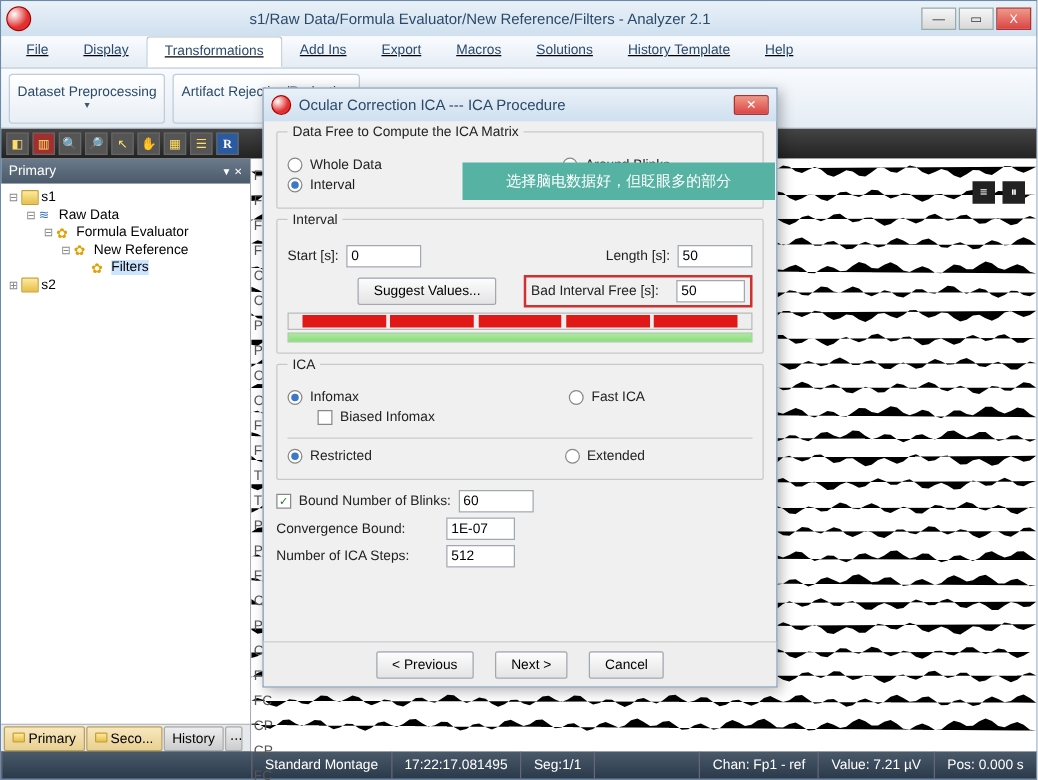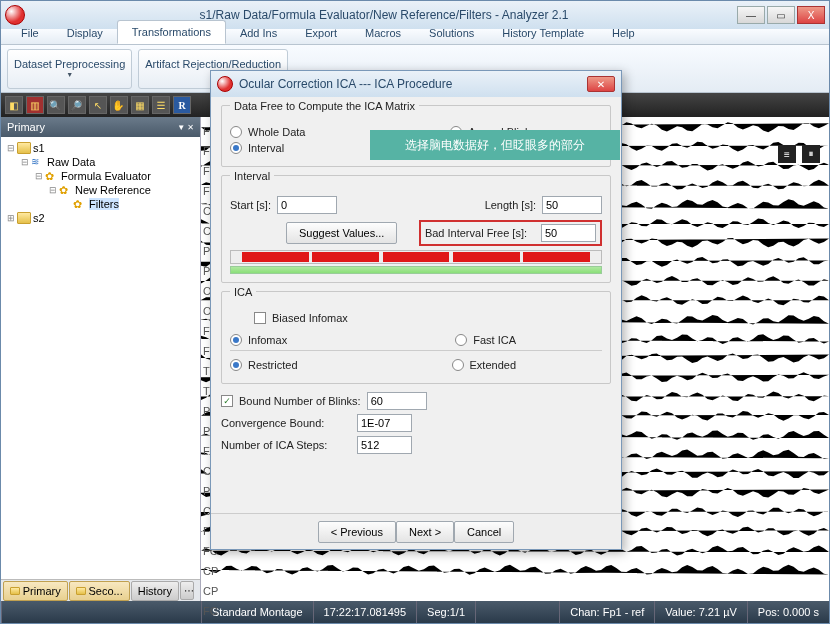--- a/index.html
+++ b/index.html
@@ -4,21 +4,21 @@
 <style>
 * { box-sizing: border-box; margin: 0; padding: 0; font-family: "Segoe UI", Tahoma, sans-serif; font-size: 11px; }
 body { background: #e8e8e8; width: 830px; height: 624px; overflow: hidden; position: relative; }
 .window { width: 830px; height: 624px; border: 1px solid #6b8aab; background: #f0f0f0; display: flex; flex-direction: column; }
 .titlebar { height: 28px; background: linear-gradient(#eaf1f8,#cfe0ef); display: flex; align-items: center; padding: 0 4px; }
 .titlebar .logo { width: 20px; height: 20px; border-radius: 10px; background: radial-gradient(circle at 30% 30%, #fff, #e03030 60%); border:1px solid #a00; margin-right:6px;}
 .titlebar .title { flex:1; text-align:center; color:#2a4a6a; font-size:12px;}
 .winbtns { display:flex; gap:2px;}
 .winbtn { width:28px; height:18px; background:linear-gradient(#f6f6f6,#d8d8d8); border:1px solid #9aa; display:flex; align-items:center; justify-content:center; font-size:10px; color:#333;}
 .winbtn.close { background:linear-gradient(#e98,#d44); color:#fff; border-color:#a33;}
-.menubar { height:16px; background:linear-gradient(#fafcff,#e4ecf4); display:flex; align-items:flex-end; padding:0 6px; border-bottom:1px solid #b8c4d0;}
+.menubar { height:26px; background:linear-gradient(#fafcff,#e4ecf4); display:flex; padding:0 6px; border-bottom:1px solid #b8c4d0;text-decoration:underline;}
 .menuitem { padding:5px 14px 5px; color:#2a4a6a; cursor:pointer;}
 .menuitem.active { background:#fff; border:1px solid #b8c4d0; border-bottom:1px solid #fff; border-radius:3px 3px 0 0;}
 .ribbon { height:48px; background:linear-gradient(#f8fbff,#e4ecf4); display:flex; align-items:center; padding:2px 6px; gap:6px; border-bottom:1px solid #b8c4d0;}
 .ribbtn { height:40px; min-width:70px; background:linear-gradient(#fff,#e8eef5); border:1px solid #c0ccd7; border-radius:3px; display:flex; flex-direction:column; align-items:center; justify-content:center; text-align:center; color:#2a4a6a; padding:2px 6px; position:relative; line-height:1.1;}
 .ribbtn .drop { font-size:7px; margin-top:1px; color:#456;}
 .toolbar { height:24px; background:linear-gradient(#444,#222); display:flex; align-items:center; padding:0 4px; gap:3px;}
 .toolbtn { width:18px; height:18px; background:#555; border:1px solid #666; display:flex; align-items:center; justify-content:center; font-size:10px; color:#fd6;}
 .toolbtn.r { background:#2a5aa0; color:#fff; font-weight:bold; font-family:serif;}
 .content { flex:1; display:flex; background:#fff; min-height:0;}
 .sidebar { width:200px; border-right:1px solid #aab; display:flex; flex-direction:column;}
@@ -48,21 +48,21 @@
 .radio { width:12px; height:12px; border:1px solid #888; border-radius:6px; display:inline-flex; align-items:center; justify-content:center; background:#fff;}
 .radio.checked::after { content:""; width:6px; height:6px; background:#3a78c8; border-radius:3px;}
 .check { width:12px; height:12px; border:1px solid #888; background:#fff; display:inline-flex; align-items:center; justify-content:center; font-size:9px; color:#2a7a2a;}
 .check.checked::after { content:"✓";}
 input.txt { height:18px; border:1px solid #a0a8b0; background:#fff; padding:0 3px; font-size:11px;}
 .btn { height:22px; padding:0 12px; background:linear-gradient(#fdfdfd,#e4e4e4); border:1px solid #a0a8b0; border-radius:2px; font-size:11px; display:inline-flex; align-items:center; justify-content:center;}
 .redbox { border:2px solid #d03030; padding:2px 4px; display:inline-flex; align-items:center; gap:14px;}
 .progress { height:14px; background:#eee; border:1px solid #bbb; position:relative; margin-top:4px;}
 .progress .seg { position:absolute; top:1px; bottom:1px; background:#e01818;}
 .lowbar { height:8px; background:linear-gradient(#afe8a0,#8adf78); border:1px solid #9c9; margin-top:2px;}
-.dlgfoot { height:36px; display:flex; align-items:center; justify-content:center; gap:0; border-top:1px solid #ccc; background:#eee;}
+.dlgfoot { height:36px; display:flex; align-items:center; justify-content:center; gap:17px; border-top:1px solid #ccc; background:#eee;}
 
 .callout { position:absolute; left:370px; top:130px; width:250px; height:30px; background:#56b3a4; color:#fff; display:flex; align-items:center; justify-content:center; font-size:12px; z-index:30;}
 
 .rightbtns { position:absolute; right:10px; top:145px; display:flex; gap:6px; z-index:5;}
 .rbtn { width:18px; height:18px; background:#222; color:#fff; display:flex; align-items:center; justify-content:center; font-size:10px;}
 .channels { position:absolute; left:2px; top:4px; font-size:9px; color:#555; line-height:20px;}
 .folder-ico { background:linear-gradient(#ffe9a0,#e5c04a); border:1px solid #c9a030; height:10px; width:13px; border-radius:1px;}
 .gear-ico { color:#e0a000; font-size:11px;}
 .wave-ico { color:#3575c5; font-size:10px;}
 </style>
@@ -282,31 +282,31 @@
         <div class="seg" style="left:22%; width:18%"></div>
         <div class="seg" style="left:41%; width:18%"></div>
         <div class="seg" style="left:60%; width:18%"></div>
         <div class="seg" style="left:79%; width:18%"></div>
       </div>
       <div class="lowbar"></div>
     </div>
 
     <div class="group">
       <div class="legend">ICA</div>
+      <div class="row">
+        <span class="radio checked"></span>
+        <span>Infomax</span>
+        <span style="flex:1"></span>
+        <span class="radio"></span>
+        <span>Fast ICA</span>
+        <span style="width:80px"></span>
+      </div>
       <div class="row" style="padding-left:24px; margin-bottom:10px">
         <span class="check"></span>
         <span>Biased Infomax</span>
-      </div>
-      <div class="row">
-        <span class="radio checked"></span>
-        <span>Infomax</span>
-        <span style="flex:1"></span>
-        <span class="radio"></span>
-        <span>Fast ICA</span>
-        <span style="width:80px"></span>
       </div>
       <div style="height:1px;background:#ccc;margin:4px 0 8px"></div>
       <div class="row">
         <span class="radio checked"></span>
         <span>Restricted</span>
         <span style="flex:1"></span>
         <span class="radio"></span>
         <span>Extended</span>
         <span style="width:80px"></span>
       </div>

